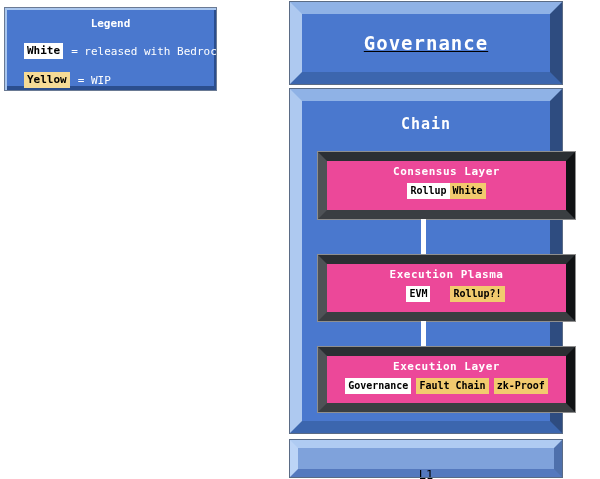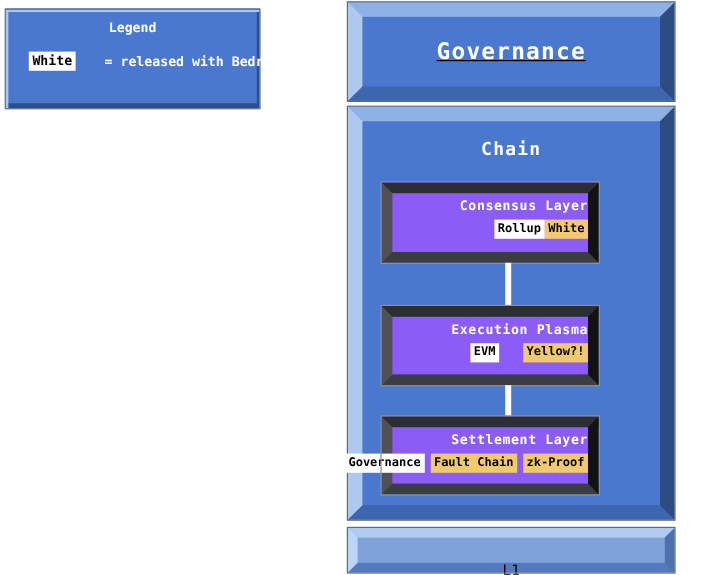--- a/index.html
+++ b/index.html
@@ -28,30 +28,30 @@
     border-top-color:#AFCBF2;
     border-left-color:#BCD4F6;
     border-right-color:#4E70AC;
     border-bottom-color:#5579BE;
     outline:1px solid #5a6b85;
   }
 
   
   .bevel-black {
     position:absolute;
-    width:181px;
-    background:#8b5cf6;
+    width:257px;
+    background:#ec4899;
     border-style:solid;
     border-width:9px;
     border-top-color:#2b2f33;
     border-left-color:#4E5256;
     border-right-color:#101214;
     border-bottom-color:#3A3E42;
     outline:1px solid #8f8f8f;
-    display:flex; flex-direction:column; align-items:flex-end;
+    display:flex; flex-direction:column; align-items:center;
   }
   .layer-title {
     color:#ffffff; font-weight:bold; font-size:11px;
     padding-top:4px; white-space:nowrap; letter-spacing:0.5px;
   }
   .chip-row { display:flex; margin-top:5px; align-items:center; }
   .chip {
     color:#000000; font-weight:bold; font-size:10px;
     padding:2px 3px; white-space:nowrap; line-height:12px;
   }
@@ -88,37 +88,41 @@
     color:#ffffff;
   }
   #legend-title { text-align:center; font-weight:bold; font-size:11px; margin-top:9px; }
   .legend-row { display:flex; align-items:center; margin-left:19px; margin-top:13px; }
   .legend-swatch {
     font-weight:bold; font-size:11px; color:#000;
     padding:1px 3px; line-height:14px;
   }
   .legend-swatch.white  { background:#ffffff; }
   .legend-swatch.yellow { background:#F6DB96; }
-  .legend-desc { font-weight:bold; font-size:11px; margin-left:24px; white-space:nowrap; }
+  .legend-desc { font-weight:normal; font-size:11px; margin-left:8px; white-space:nowrap; }
 
   
   #layer-consensus  .chip-row { }
   #layer-execution  .chip-row { gap:20px;margin-left:18px; }
   #layer-settlement .chip-row { gap:5px; }
 </style>
 </head>
 <body>
 
 <div class="canvas">
 
   <div id="legend-panel">
     <div id="legend-title">Legend</div>
     <div class="legend-row">
       <span class="legend-swatch white">White</span>
       <span class="legend-desc">= released with Bedrock</span>
+    </div>
+    <div class="legend-row">
+      <span class="legend-swatch yellow">Yellow</span>
+      <span class="legend-desc">= WIP</span>
     </div>
   </div>
 
   <div id="governance-box" class="bevel-blue">
     <span class="big-label">Governance</span>
   </div>
 
   <div id="chain-box" class="bevel-blue">
     <div id="chain-title">Chain</div>
 
@@ -129,28 +133,28 @@
         <span class="chip chip-yellow">White</span>
       </div>
     </div>
 
     <div id="connector-1" class="connector"></div>
 
     <div id="layer-execution" class="bevel-black">
       <div class="layer-title">Execution Plasma</div>
       <div class="chip-row">
         <span class="chip chip-white">EVM</span>
-        <span class="chip chip-yellow">Yellow?!</span>
+        <span class="chip chip-yellow">Rollup?!</span>
       </div>
     </div>
 
     <div id="connector-2" class="connector"></div>
 
     <div id="layer-settlement" class="bevel-black">
-      <div class="layer-title">Settlement Layer</div>
+      <div class="layer-title">Execution Layer</div>
       <div class="chip-row">
         <span class="chip chip-white">Governance</span>
         <span class="chip chip-yellow">Fault Chain</span>
         <span class="chip chip-yellow">zk-Proof</span>
       </div>
     </div>
   </div>
 
   <div id="l1-box" class="bevel-light">
     <span class="small-label">L1</span>

